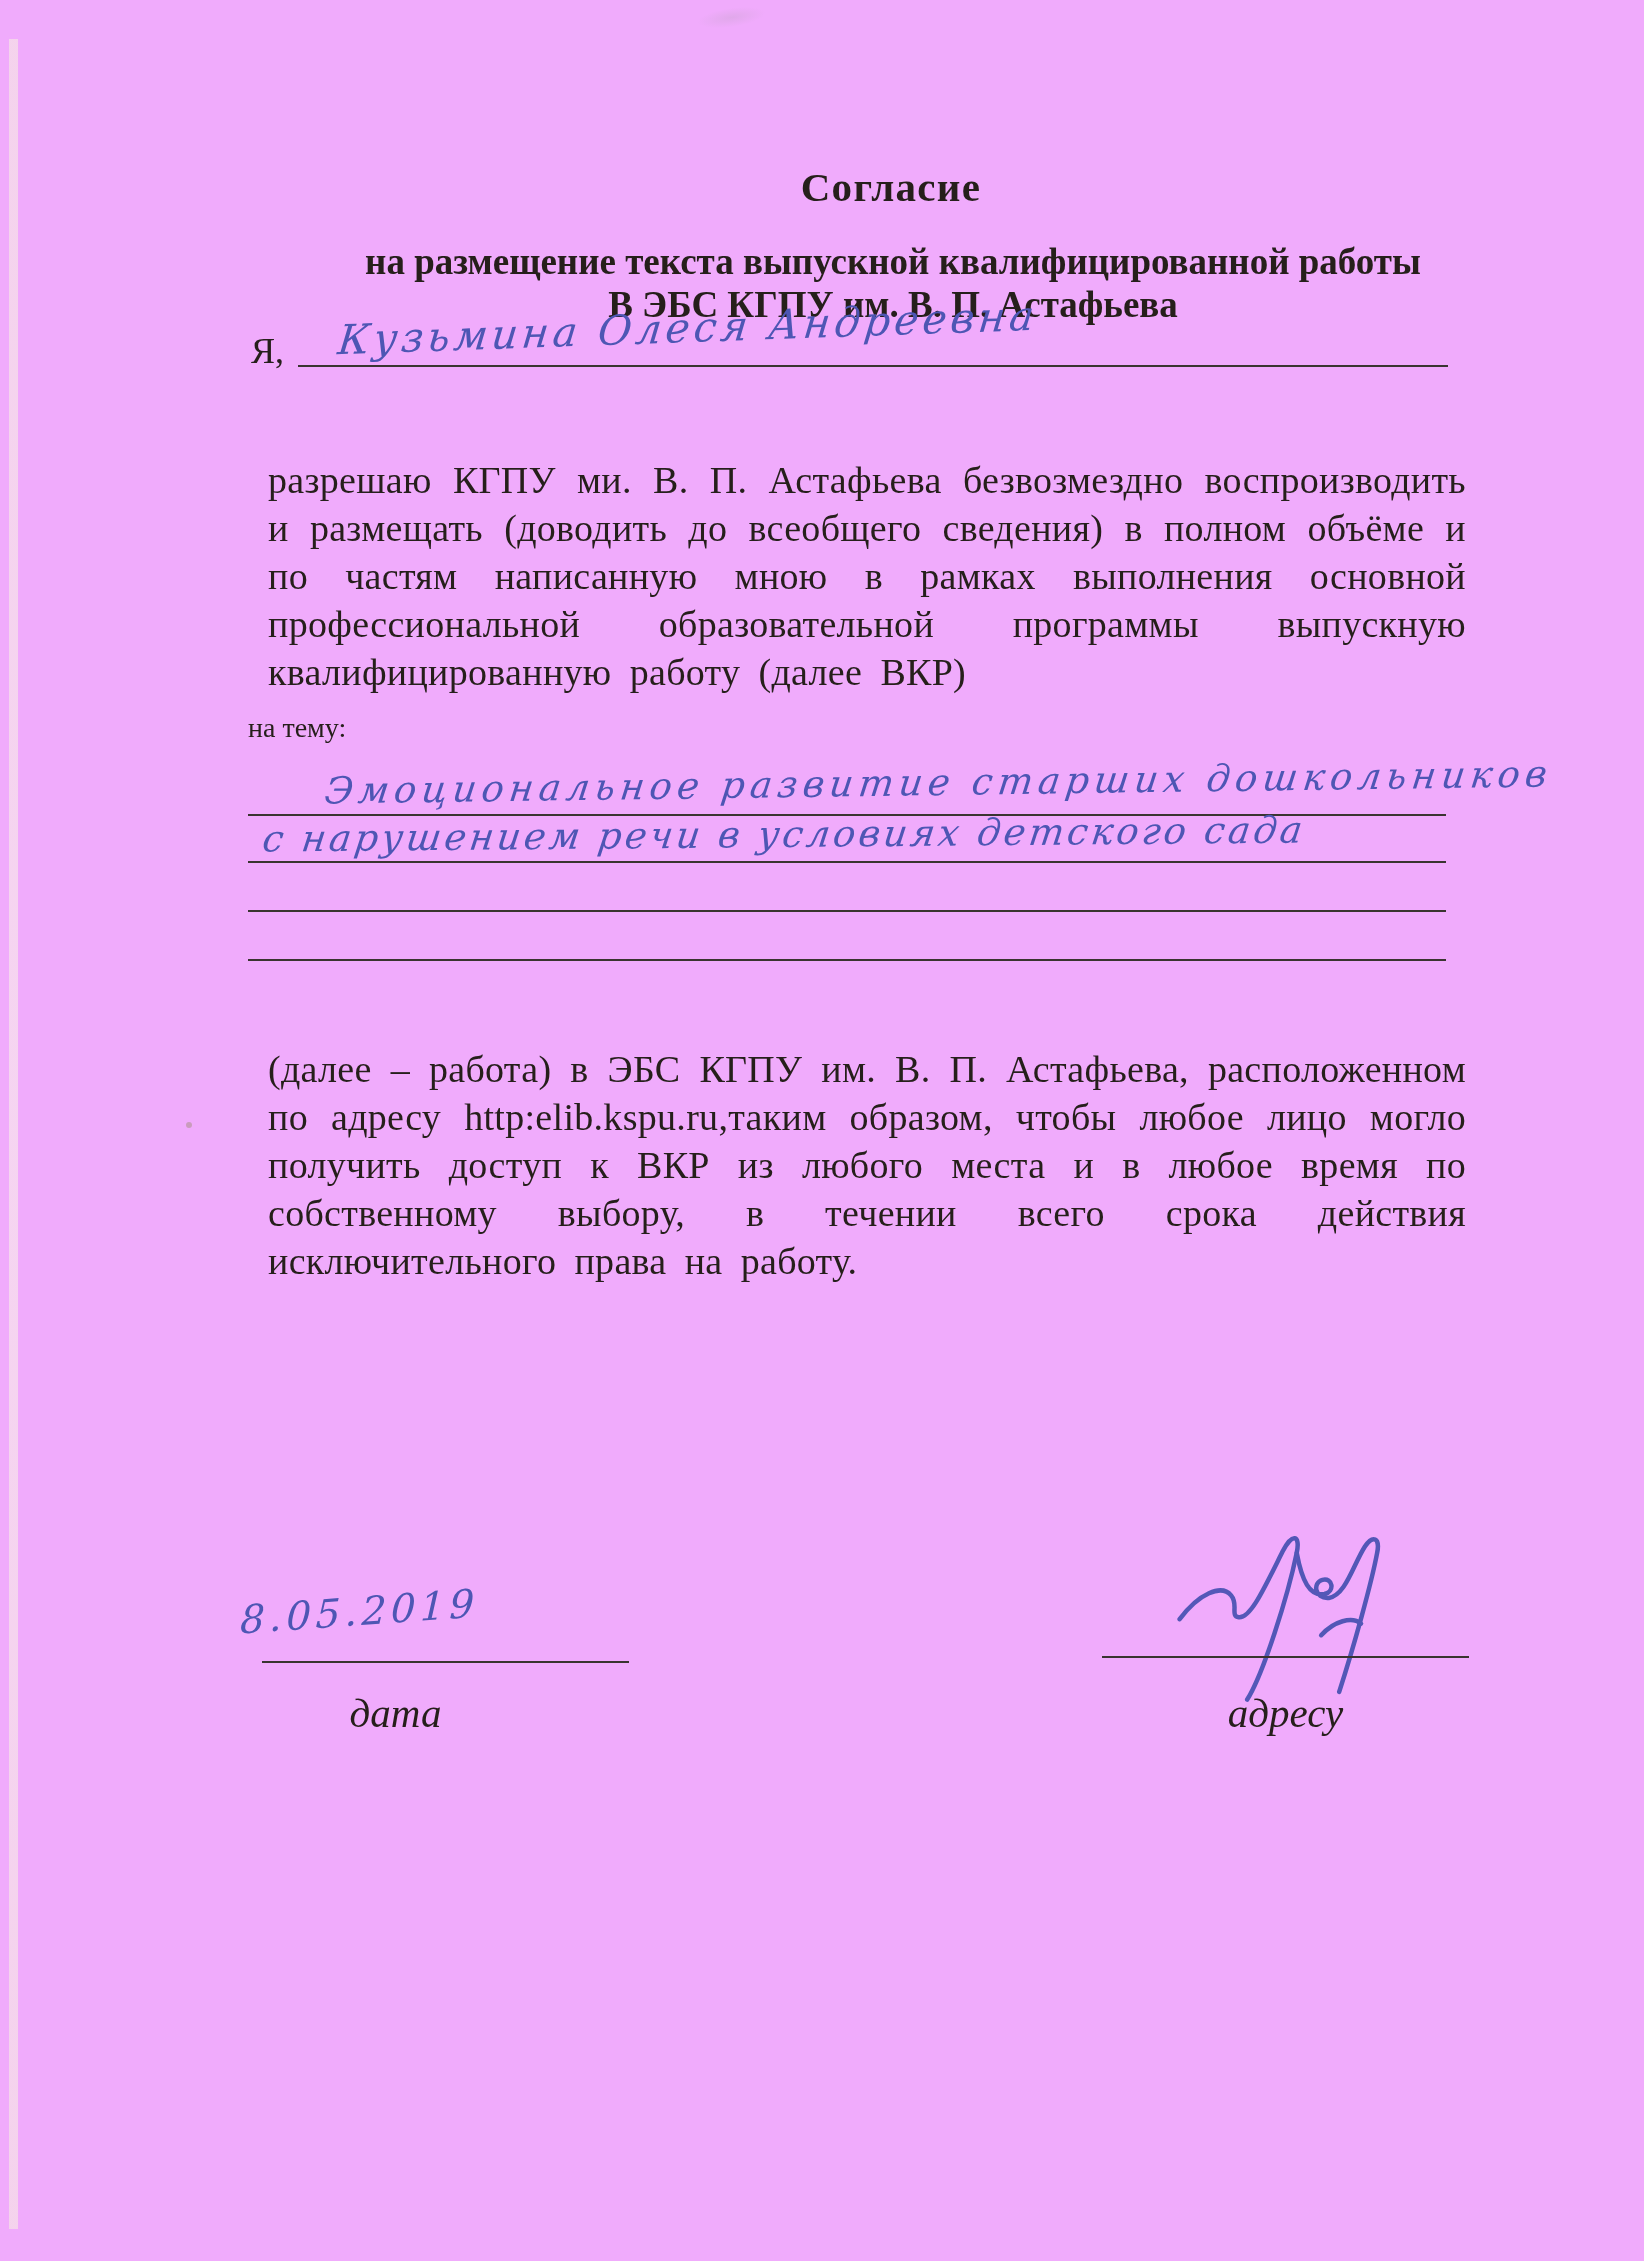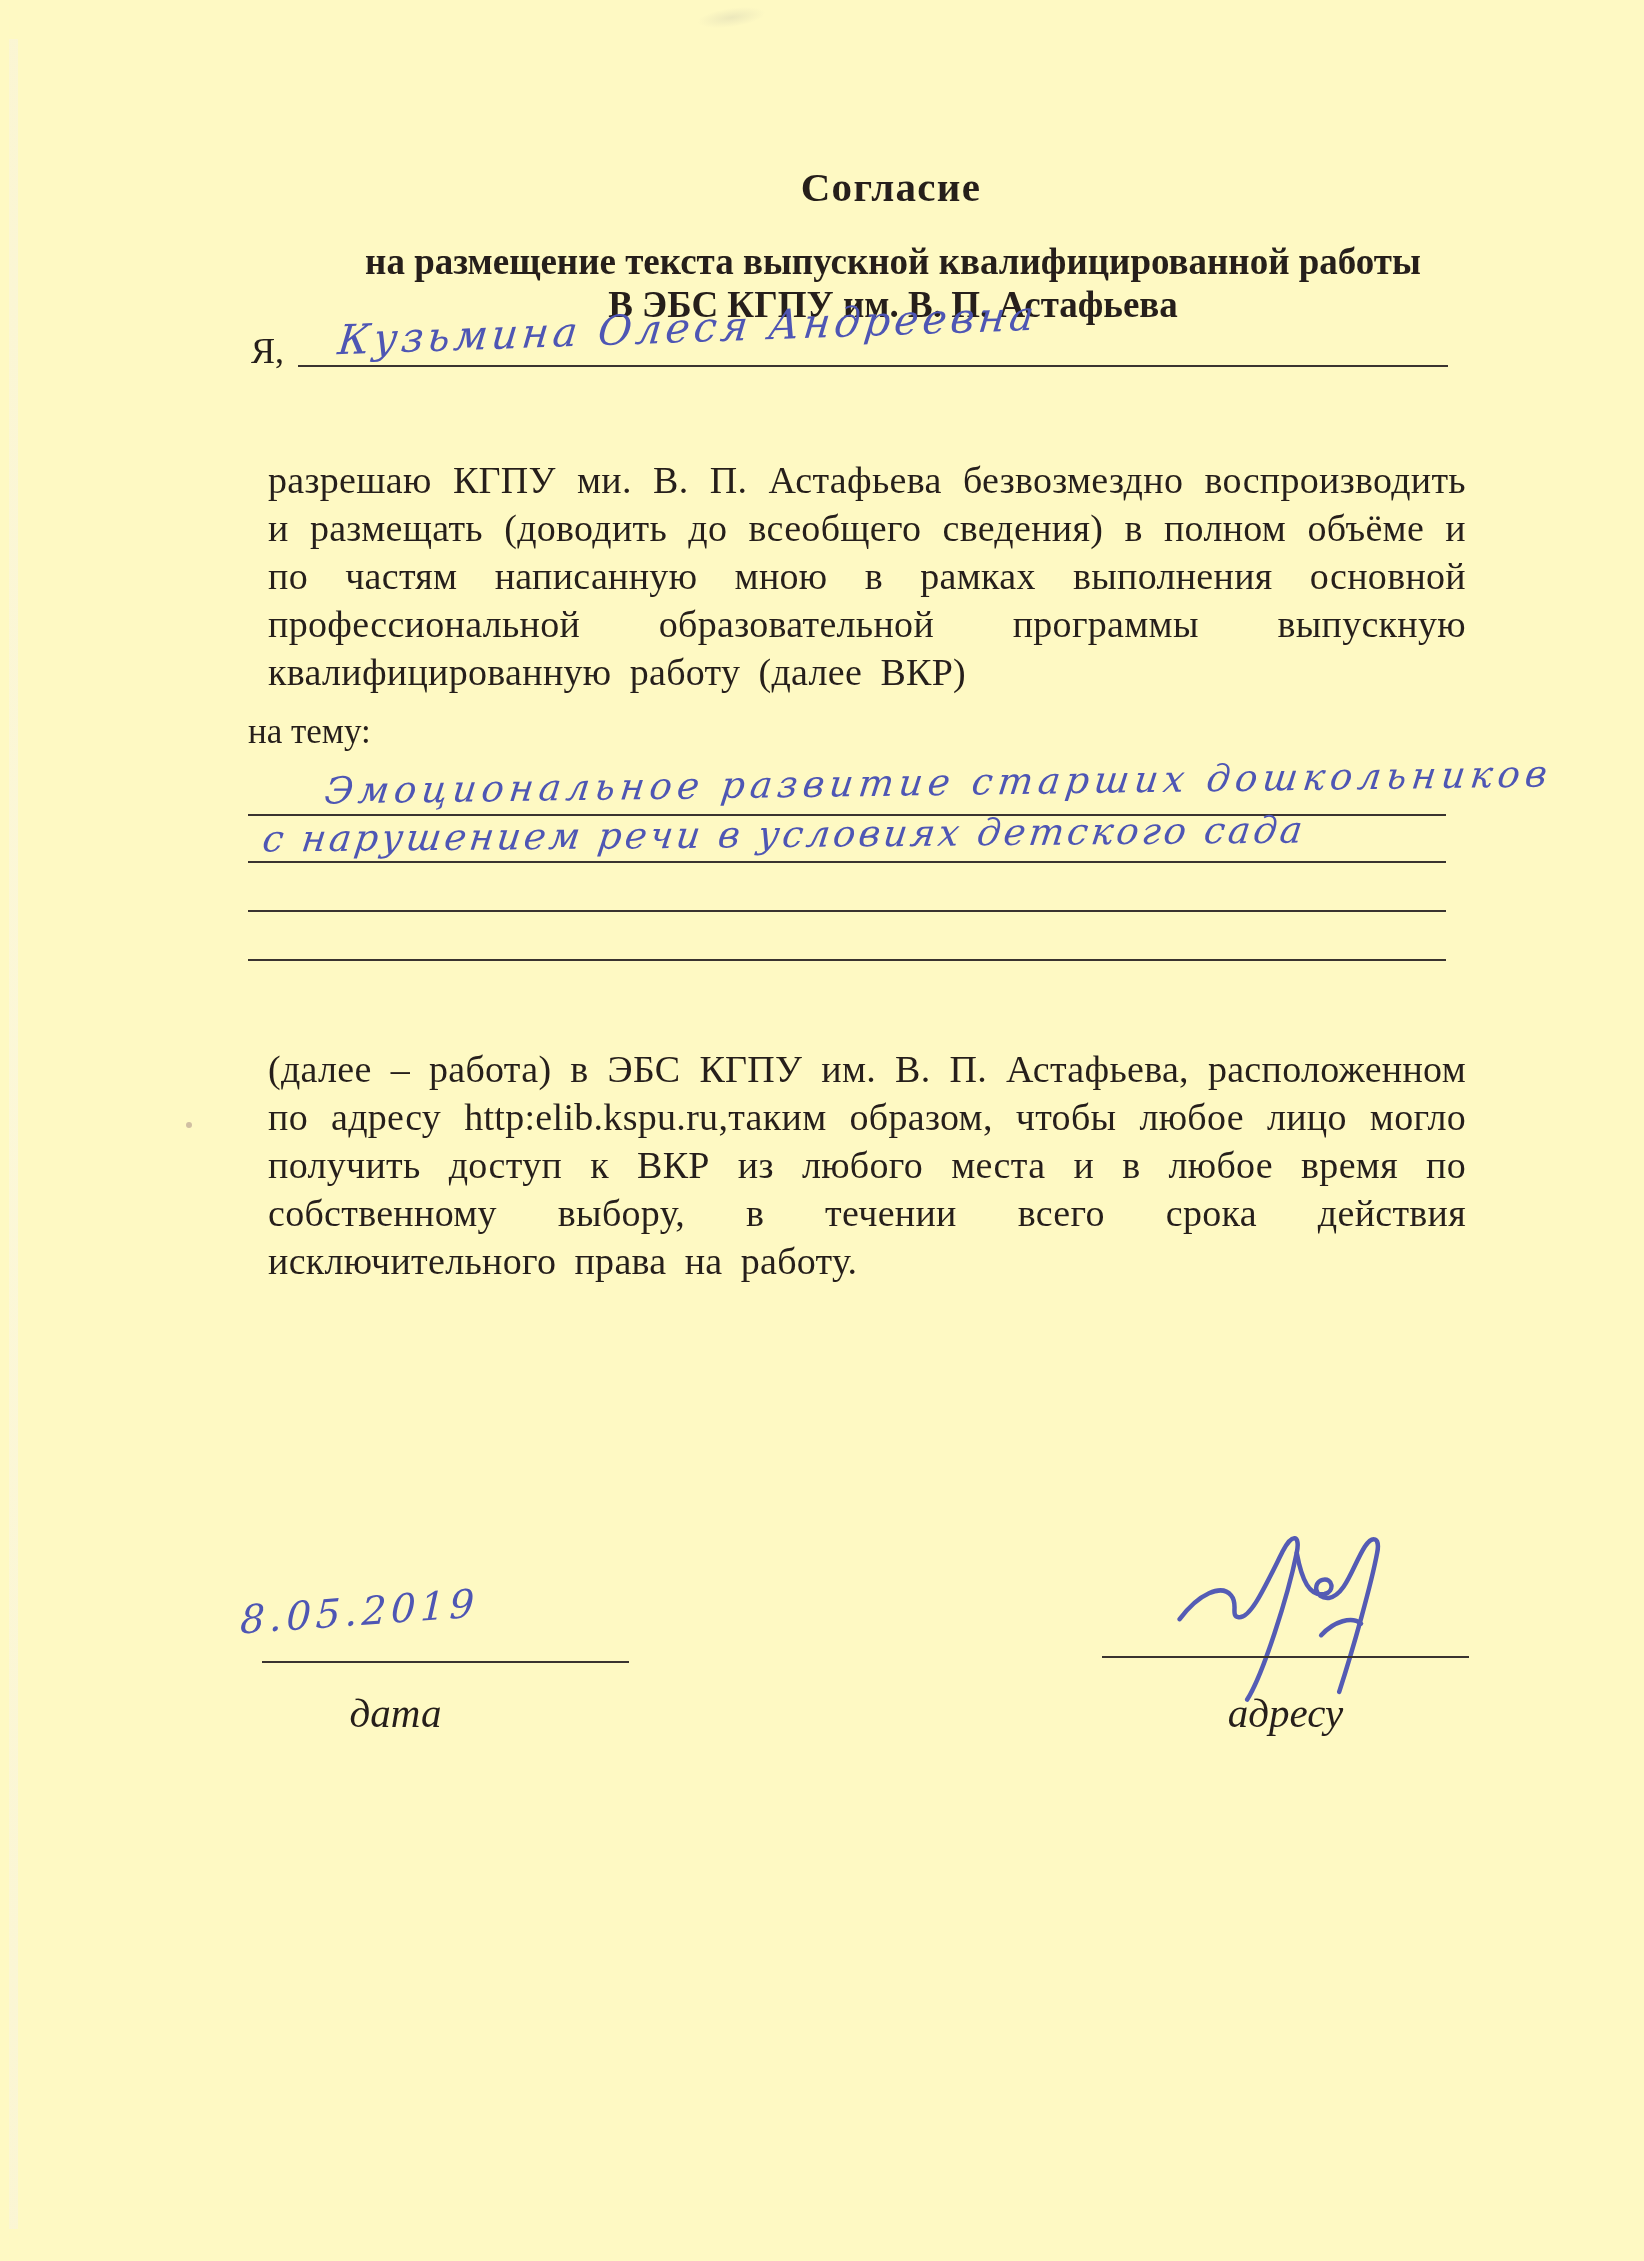--- a/index.html
+++ b/index.html
@@ -1,21 +1,21 @@
 <!DOCTYPE html>
 <html style="font-size:10.3px"><head>
 <meta charset="utf-8">
 <style>
   html, body { margin: 0; padding: 0; background: #e8e8e8; }
   #page {
     position: relative;
     width: 1644px;
     height: 2261px;
     margin: 0 auto;
-    background: #fef9c3;
+    background: #f0abfc;
     overflow: hidden;
     font-family: "Liberation Serif", serif;
     color: #261f1b;
   }
   
   .edge-strip {
     position: absolute; left: 9px; top: 39px; width: 9px; height: 2190px;
     background: linear-gradient(#f8f3e0, #faf6e8, #f8f3e0);
     opacity: .55;
   }
@@ -78,21 +78,21 @@
     <div class="doc-subtitle" style="top:240px">на размещение текста выпускной квалифицированной работы</div>
     <div class="doc-subtitle" style="top:283px">В ЭБС КГПУ им. В. П. Астафьева</div>
   </div>
 
   <div class="inline-label" style="left:251px; top:330px;">Я,</div>
   <div class="rule" style="left:298px; top:365px; width:1150px;"></div>
   <div class="hw hw-name">Кузьмина Олеся Андреевна</div>
 
   <div class="body-text" style="top:456px">разрешаю КГПУ ми. В. П. Астафьева безвозмездно воспроизводить и размещать (доводить до всеобщего сведения) в полном объёме и по частям написанную мною в рамках выполнения основной профессиональной образовательной программы выпускную квалифицированную работу (далее ВКР)</div>
 
-  <div class="inline-label" style="left:248px; top:712px; font-size:35px;">на тему:</div>
+  <div class="inline-label" style="left:248px; top:712px; font-size:28px;">на тему:</div>
 
   <div class="rule" style="left:248px; top:814px; width:1198px;"></div>
   <div class="rule" style="left:248px; top:861px; width:1198px;"></div>
   <div class="rule" style="left:248px; top:910px; width:1198px;"></div>
   <div class="rule" style="left:248px; top:959px; width:1198px;"></div>
 
   <div class="hw hw-topic1">Эмоциональное развитие старших дошкольников</div>
   <div class="hw hw-topic2">с нарушением речи в условиях детского сада</div>
 
 

